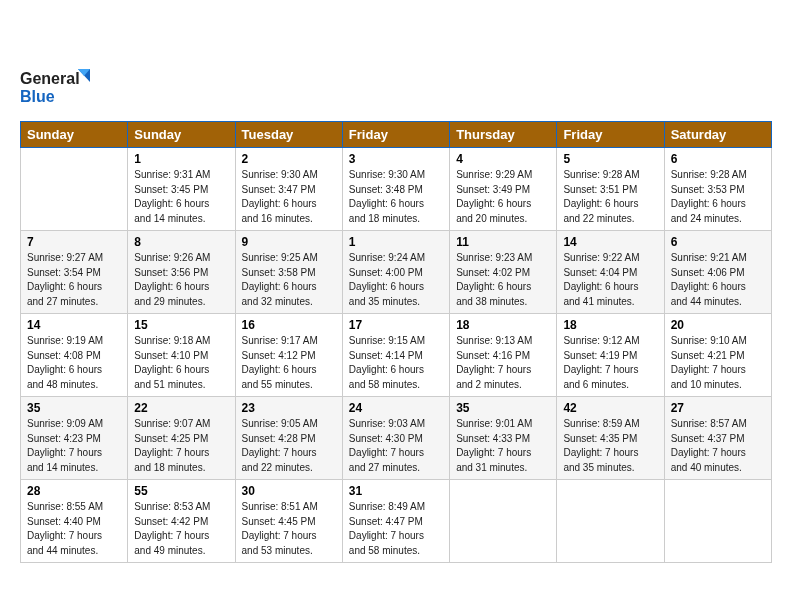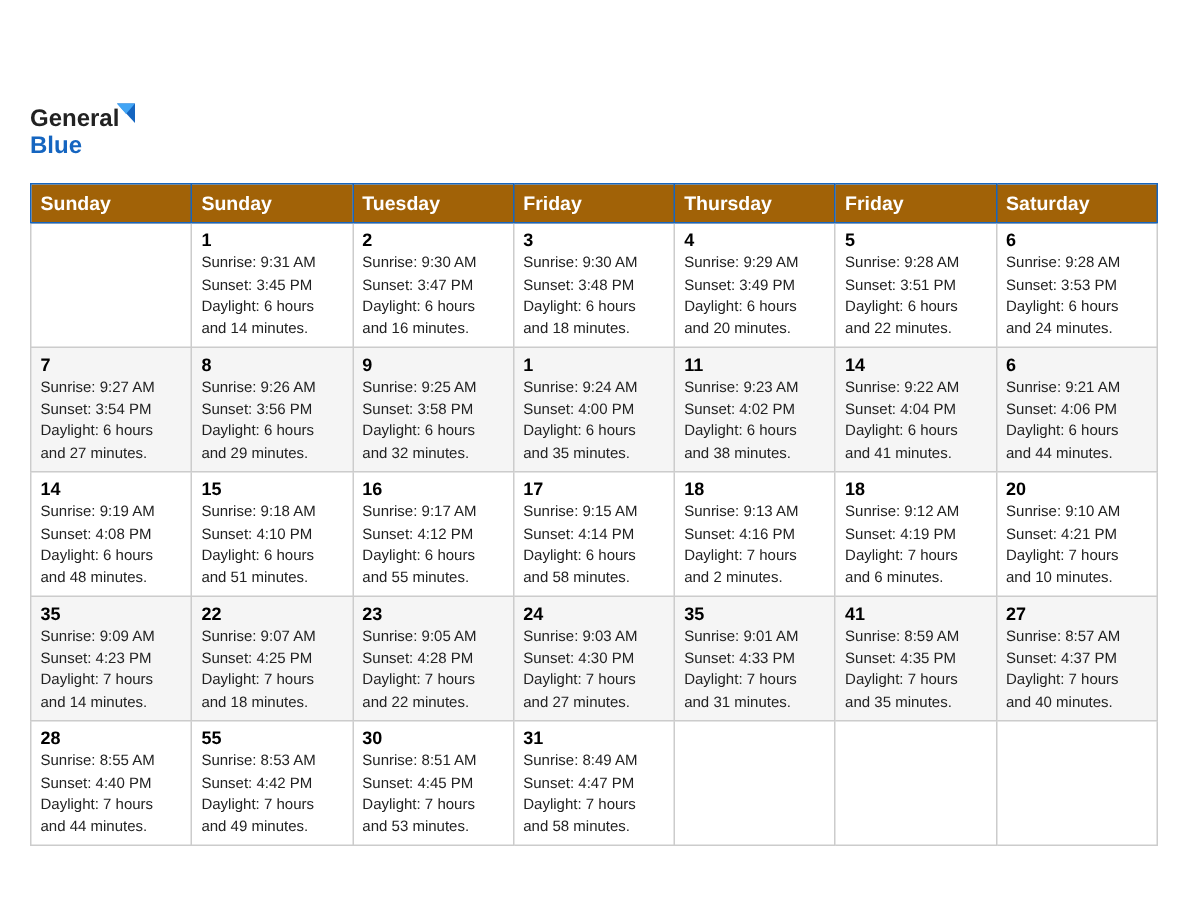--- a/index.html
+++ b/index.html
@@ -220,21 +220,21 @@
           </td>
           <td>
             <span class="day-num">24</span>
             <div class="day-info">Sunrise: 9:03 AM<br>Sunset: 4:30 PM<br>Daylight: 7 hours<br>and 27 minutes.</div>
           </td>
           <td>
             <span class="day-num">35</span>
             <div class="day-info">Sunrise: 9:01 AM<br>Sunset: 4:33 PM<br>Daylight: 7 hours<br>and 31 minutes.</div>
           </td>
           <td>
-            <span class="day-num">41</span>
+            <span class="day-num">42</span>
             <div class="day-info">Sunrise: 8:59 AM<br>Sunset: 4:35 PM<br>Daylight: 7 hours<br>and 35 minutes.</div>
           </td>
           <td>
             <span class="day-num">27</span>
             <div class="day-info">Sunrise: 8:57 AM<br>Sunset: 4:37 PM<br>Daylight: 7 hours<br>and 40 minutes.</div>
           </td>
         </tr>
         <tr>
           <td>
             <span class="day-num">28</span>

